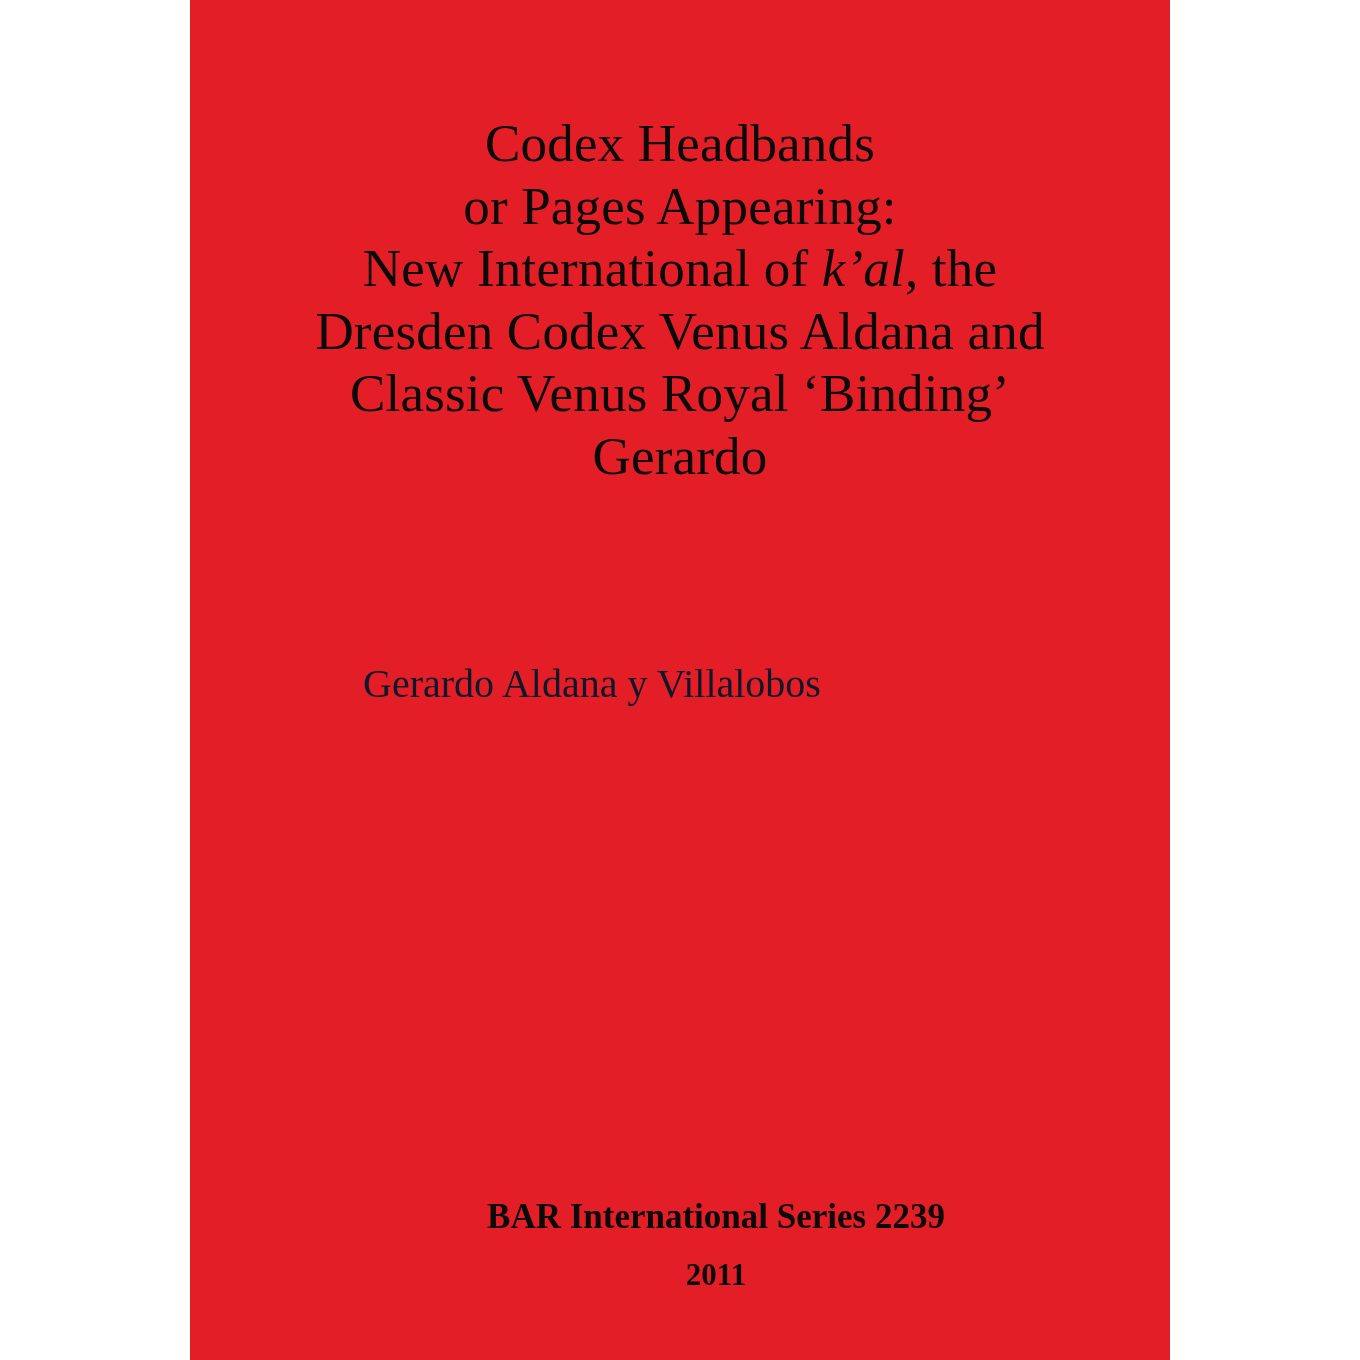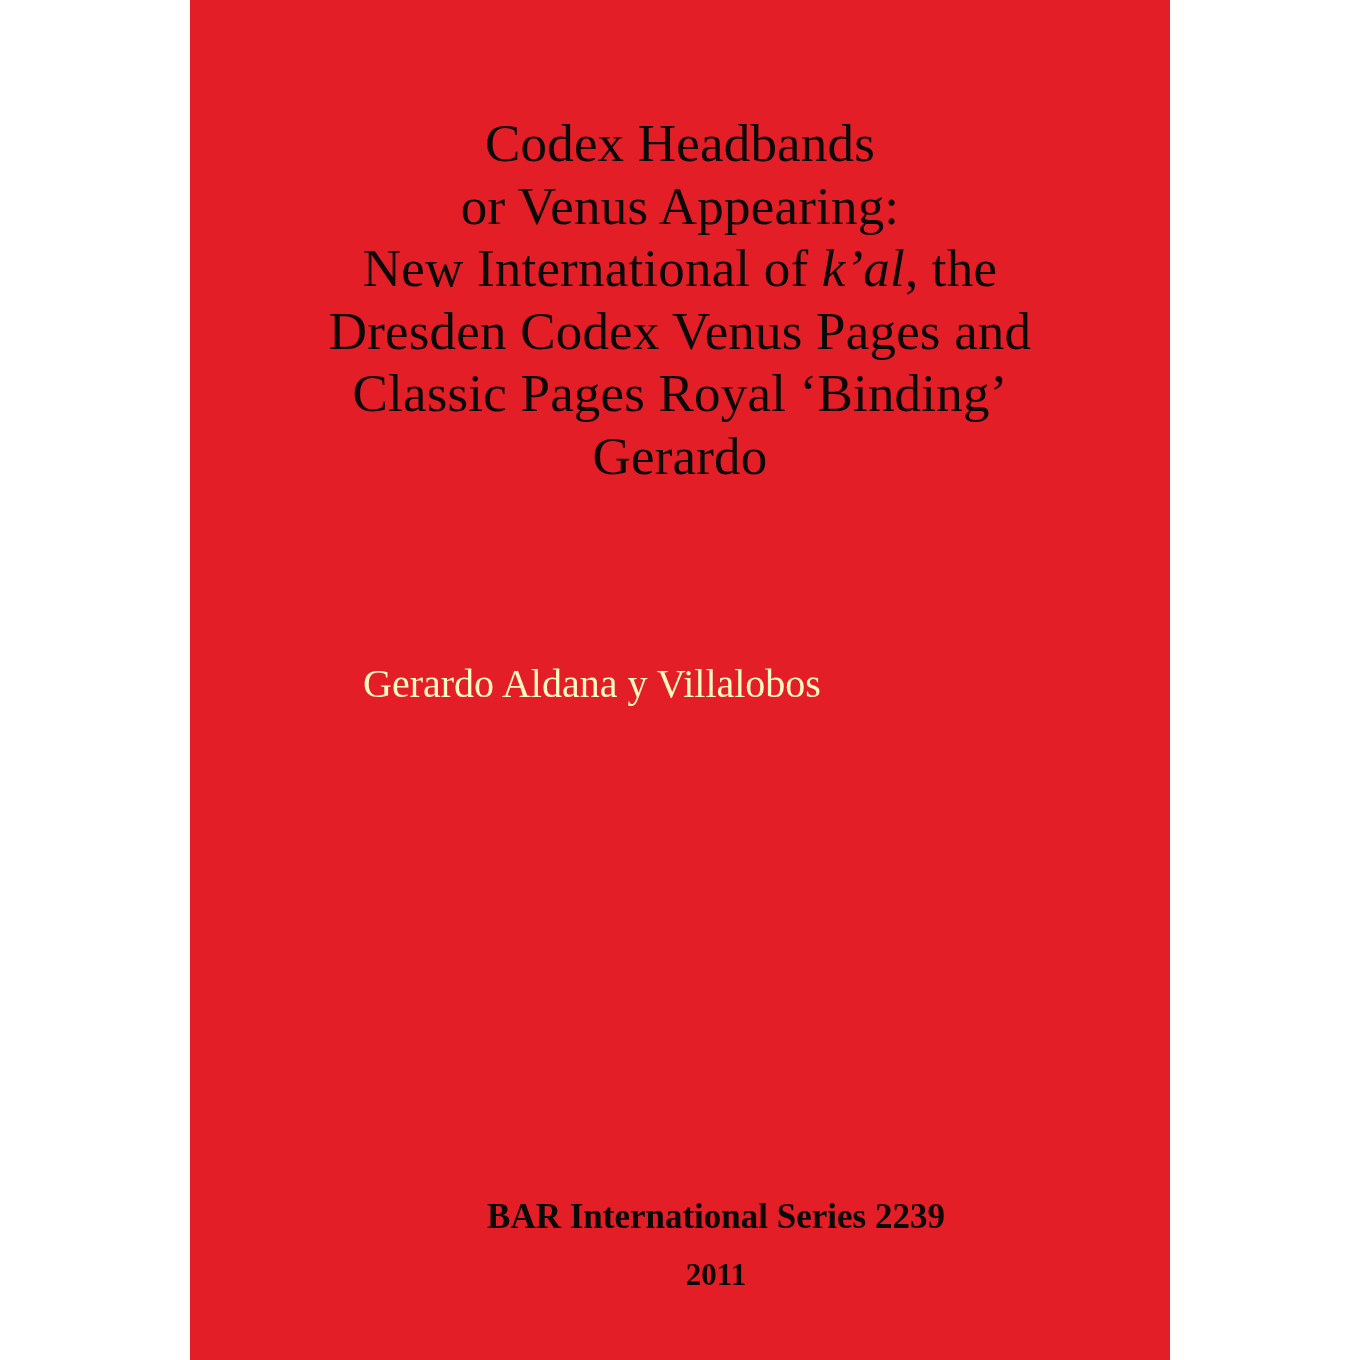--- a/index.html
+++ b/index.html
@@ -45,21 +45,21 @@
   }
   .title-line .ital {
     font-style: italic;
   }
   .author {
     position: absolute;
     left: 0;
     top: 660px;
     width: 804px;
     text-align: center;
-    color: #fef9c3;
+    color: #0f172a;
     font-size: 40px;
     line-height: 1.2;
   }
   .series-block {
     position: absolute;
     left: 0;
     top: 1195px;
     width: 980px;
     text-align: center;
     color: #0a0a0a;
@@ -83,30 +83,30 @@
 <body>
 
 <div class="page">
   <div class="cover">
 
     <div class="title-block">
       <span class="title-line">
         <span>Codex Headbands</span>
       </span>
       <span class="title-line">
-        <span>or Venus Appearing:</span>
+        <span>or Pages Appearing:</span>
       </span>
       <span class="title-line">
         <span>New International of </span><span class="ital">k’al</span><span>, the</span>
       </span>
       <span class="title-line">
-        <span>Dresden Codex Venus Pages and</span>
+        <span>Dresden Codex Venus Aldana and</span>
       </span>
       <span class="title-line">
-        <span>Classic Pages Royal ‘Binding’</span>
+        <span>Classic Venus Royal ‘Binding’</span>
       </span>
       <span class="title-line">
         <span>Gerardo</span>
       </span>
     </div>
 
     <div class="author">Gerardo Aldana y Villalobos</div>
 
     <div class="series-block">
       <span class="series">BAR International Series 2239</span>

